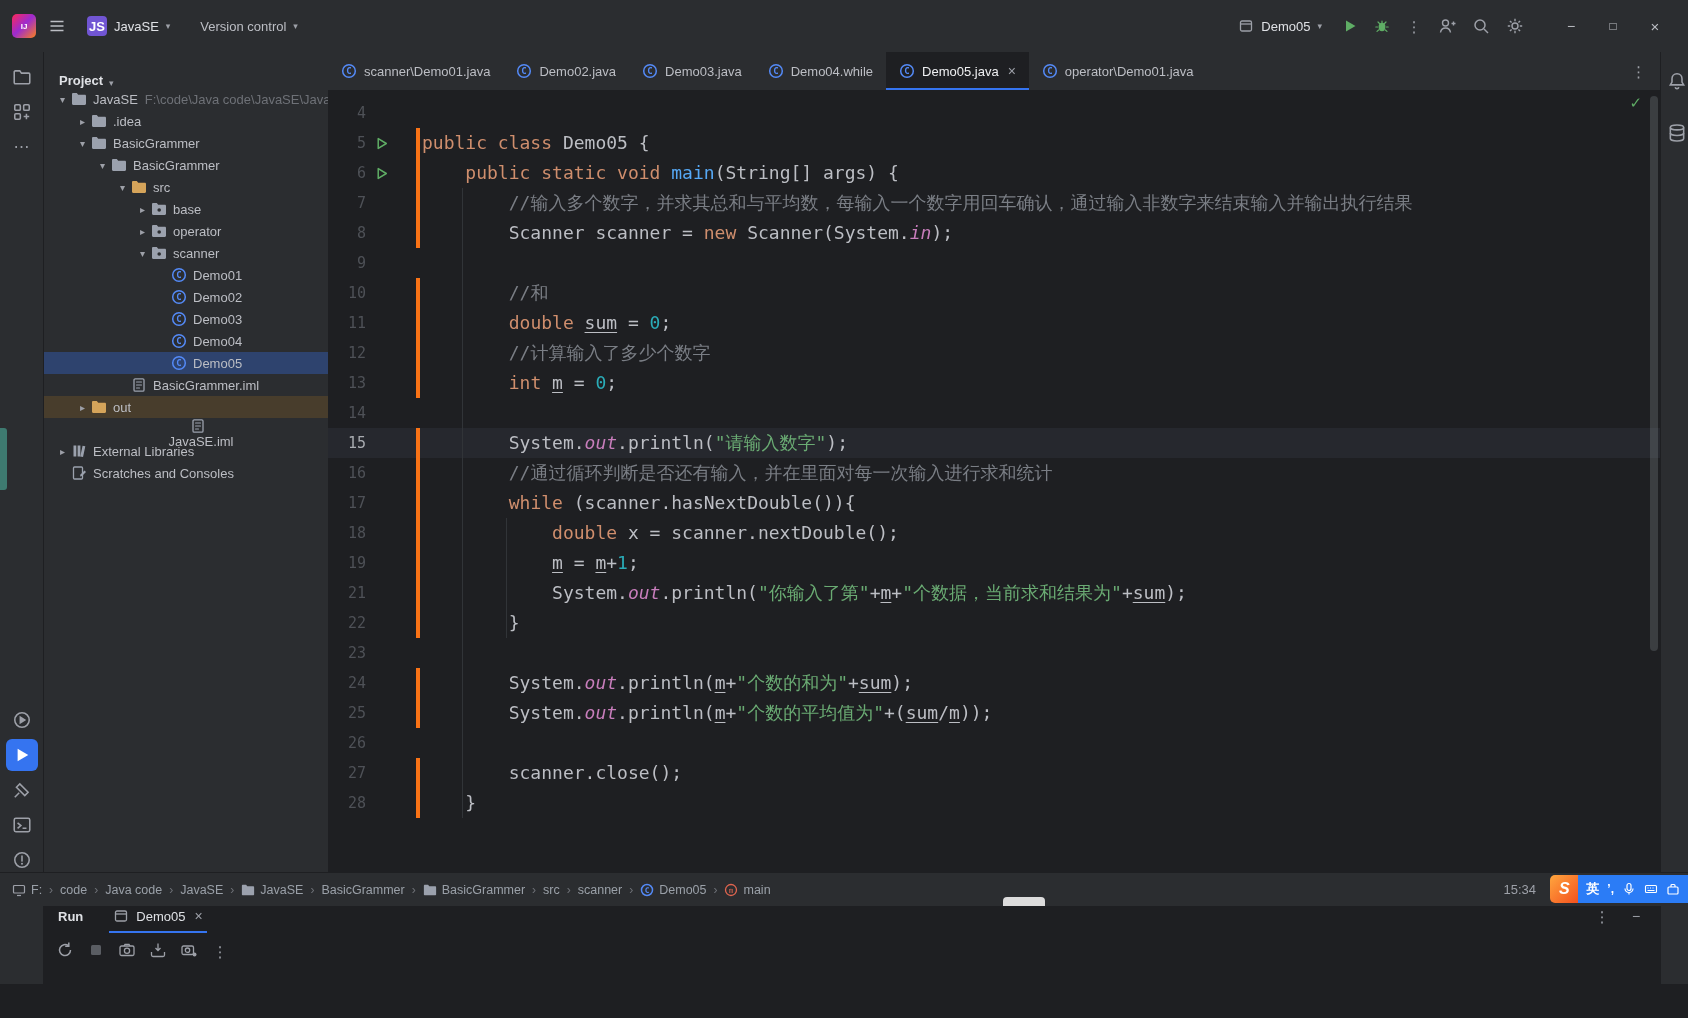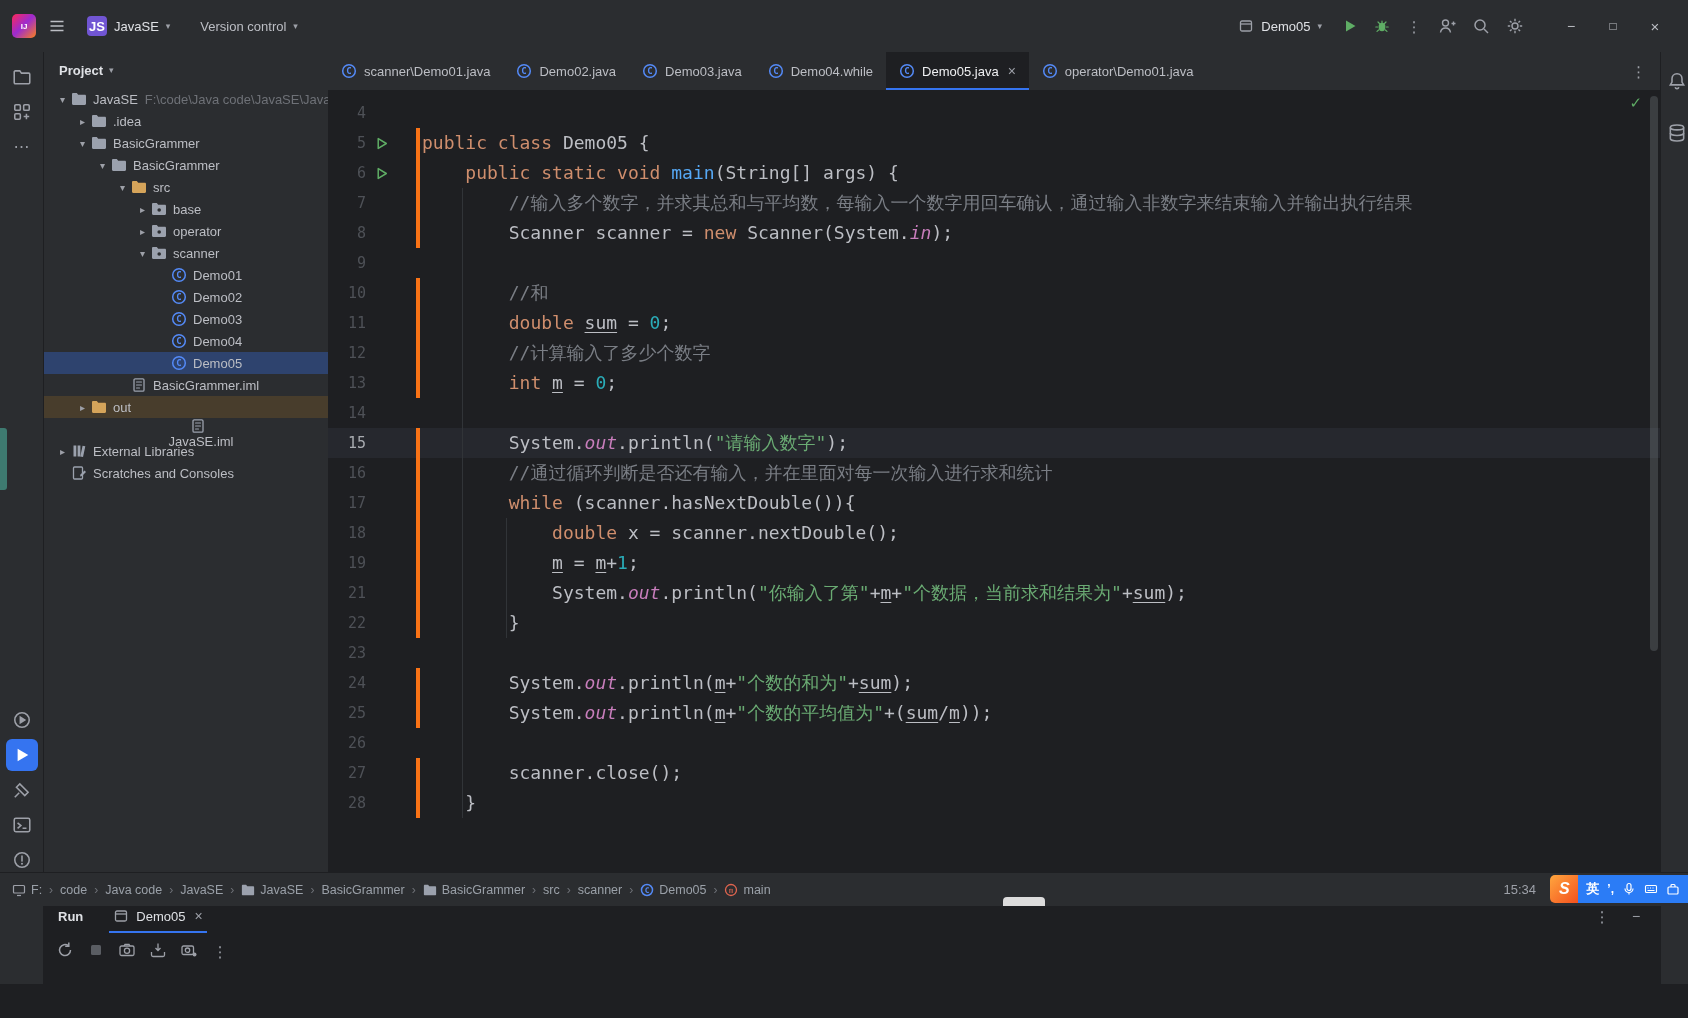--- a/index.html
+++ b/index.html
@@ -37,21 +37,21 @@
     border-radius:0 3px 3px 0;z-index:4}
 
   
   .right-strip{position:absolute;right:0;top:52px;width:28px;height:932px;background:#2b2d30;
     border-left:1px solid #1e1f22;display:flex;flex-direction:column;align-items:center;
     gap:14px;padding-top:10px;z-index:2}
 
   
   .project-panel{position:absolute;left:44px;top:52px;width:284px;height:846px;background:#2b2d30;
     overflow:hidden;z-index:1}
-  .panel-head{height:36px;display:flex;align-items:center;gap:6px;padding:0 8px 0 15px}
+  .panel-head{height:36px;display:flex;align-items:flex-end;gap:6px;padding:0 8px 0 15px}
   .panel-head .title{font-weight:600}
   .tree-row{height:22px;display:flex;align-items:center;white-space:nowrap;color:#bcbec4;cursor:default}
   .tree-row.selected{background:#2e436e}
   .tree-row.excluded{background:#483d2c}
   .chev{width:17px;flex:none;text-align:center;font-size:10px;color:#9da0a8}
   .tree-row .ic{margin-right:6px}
   .hint{color:#6e7177;margin-left:7px}
   .hscroll{position:absolute;left:2px;bottom:4px;height:6px;width:258px;
     background:rgba(166,171,179,.25);border-radius:3px}
 

